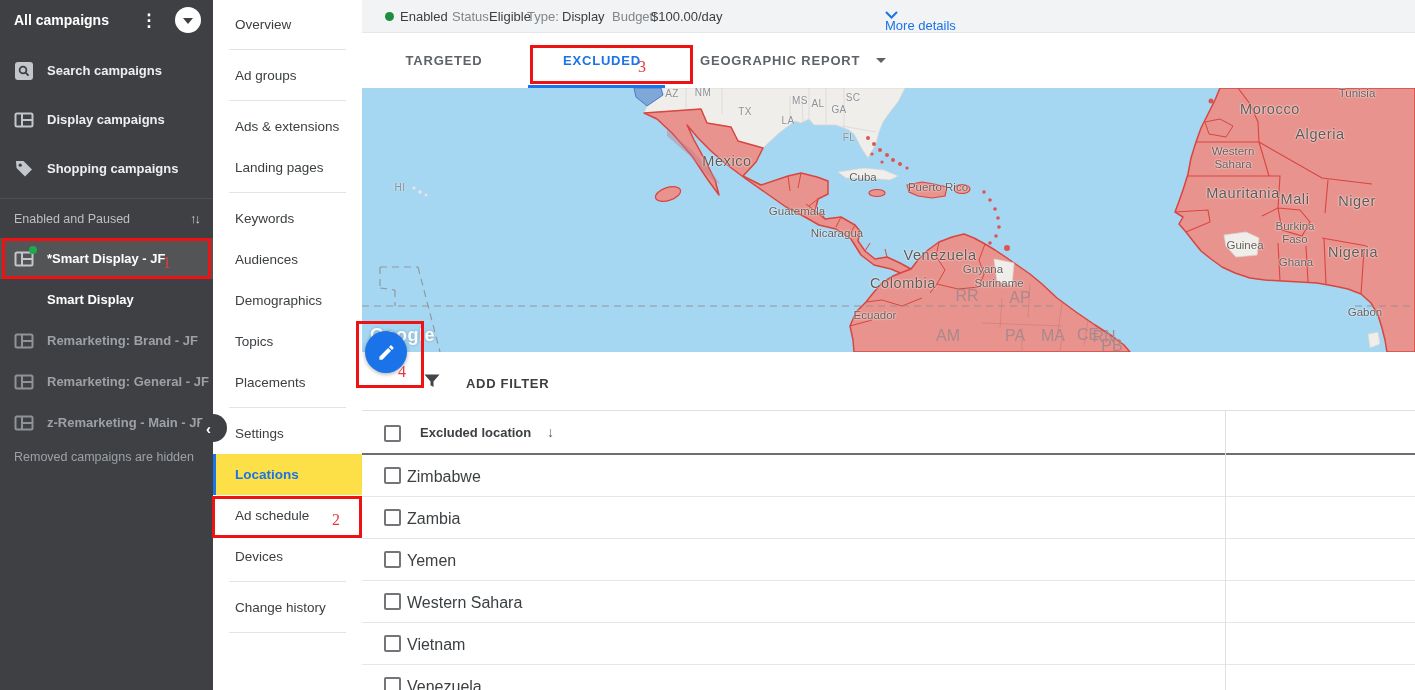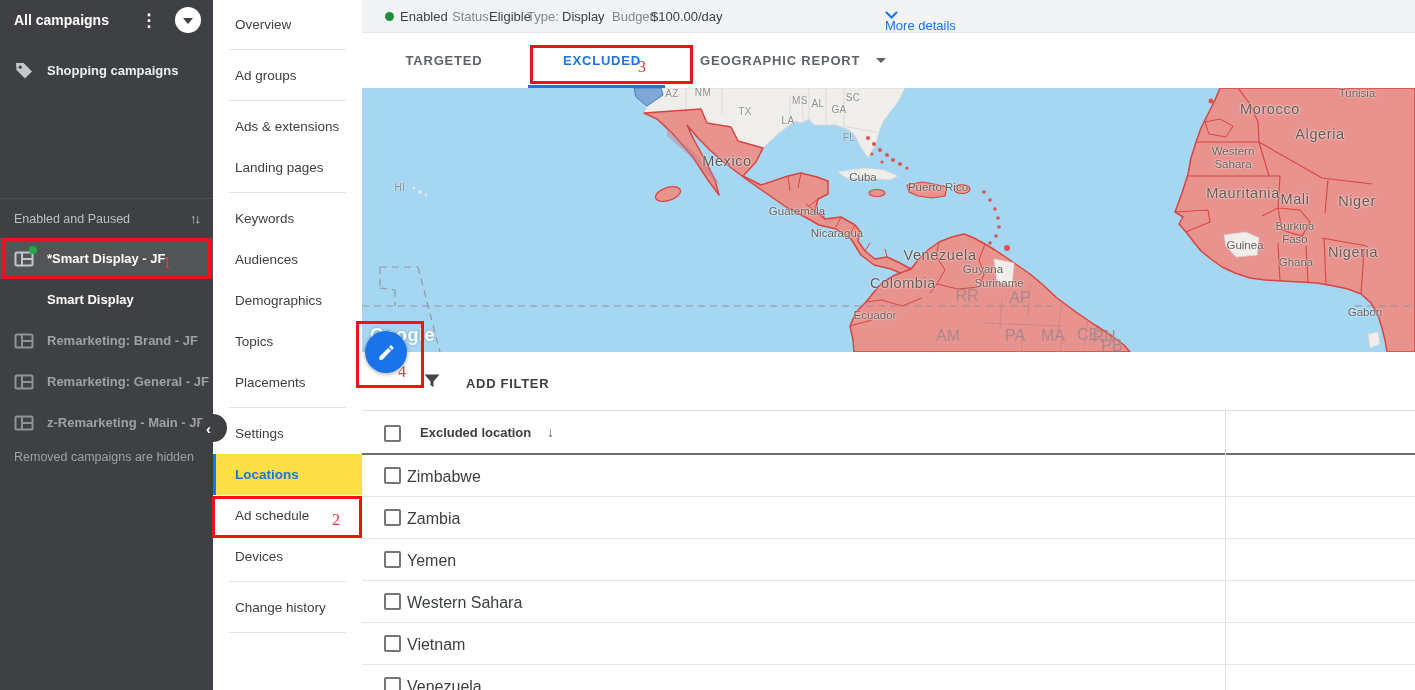--- a/index.html
+++ b/index.html
@@ -111,20 +111,40 @@
 
   <aside class="dark-sidebar">
     <div class="ds-header">
       <span class="ds-title">All campaigns</span>
       <span class="kebab">⋮</span>
       <span class="avatar-circle">
           <i class="tri-down"></i>
         </span>
     </div>
     <div class="ds-types">
+        <div class="ds-type">
+          <span class="ds-icon">
+            <svg width="20" height="20" viewBox="0 0 20 20">
+              <rect x="1" y="1" width="18" height="18" rx="3" fill="currentColor"></rect>
+              <circle cx="9" cy="9" r="3.4" fill="none" stroke="#3e4043" stroke-width="1.8"></circle>
+              <line x1="11.6" y1="11.6" x2="14.6" y2="14.6" stroke="#3e4043" stroke-width="1.8"></line>
+            </svg>
+          </span>
+          <span class="ds-type-label">Search campaigns</span>
+        </div>
+        <div class="ds-type">
+          <span class="ds-icon">
+            <svg width="20" height="20" viewBox="0 0 20 20">
+              <rect x="1.5" y="3.5" width="17" height="13" rx="1.5" fill="none" stroke="currentColor" stroke-width="2"></rect>
+              <line x1="8" y1="3.5" x2="8" y2="16.5" stroke="currentColor" stroke-width="2"></line>
+              <line x1="8" y1="10" x2="18.5" y2="10" stroke="currentColor" stroke-width="2"></line>
+            </svg>
+          </span>
+          <span class="ds-type-label">Display campaigns</span>
+        </div>
         <div class="ds-type">
           <span class="ds-icon">
             <svg width="20" height="20" viewBox="0 0 20 20">
               <path d="M2,2 h7.5 l8.5,8.5 -7,7 -8.5,-8.5 z" fill="currentColor"></path>
               <circle cx="6.2" cy="6.2" r="1.6" fill="#3e4043"></circle>
             </svg>
           </span>
           <span class="ds-type-label">Shopping campaigns</span>
         </div>
       </div>

